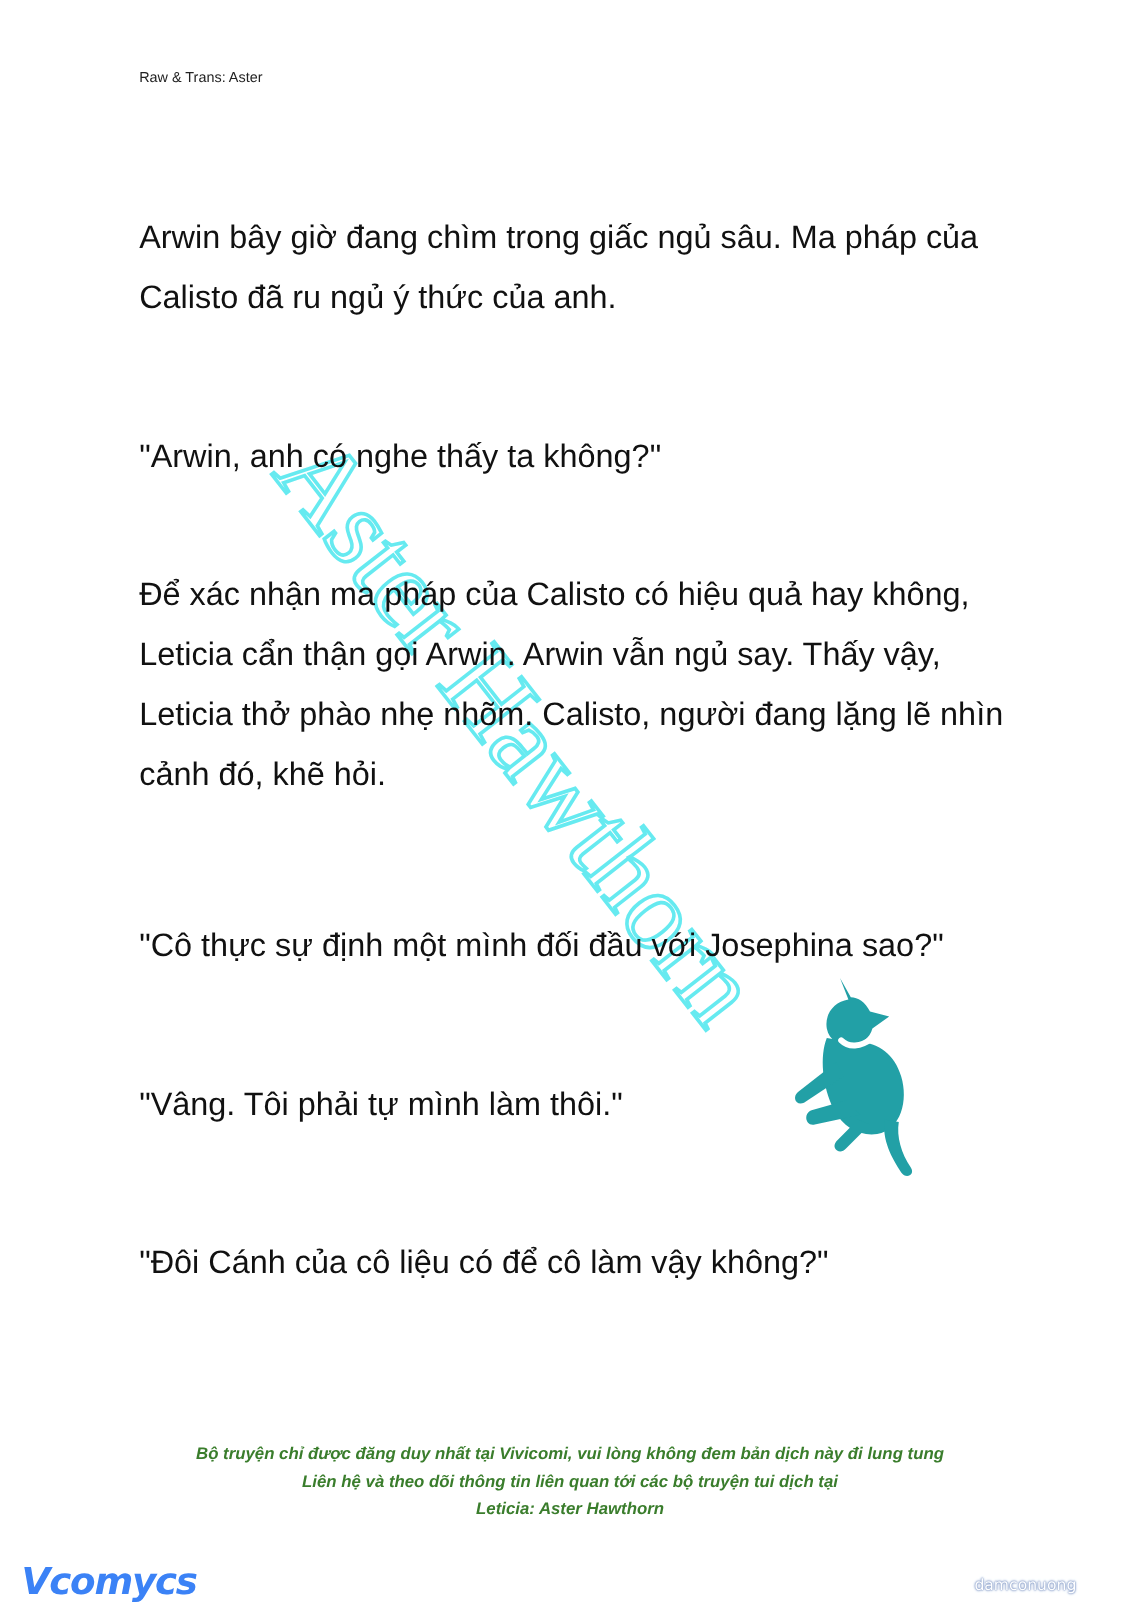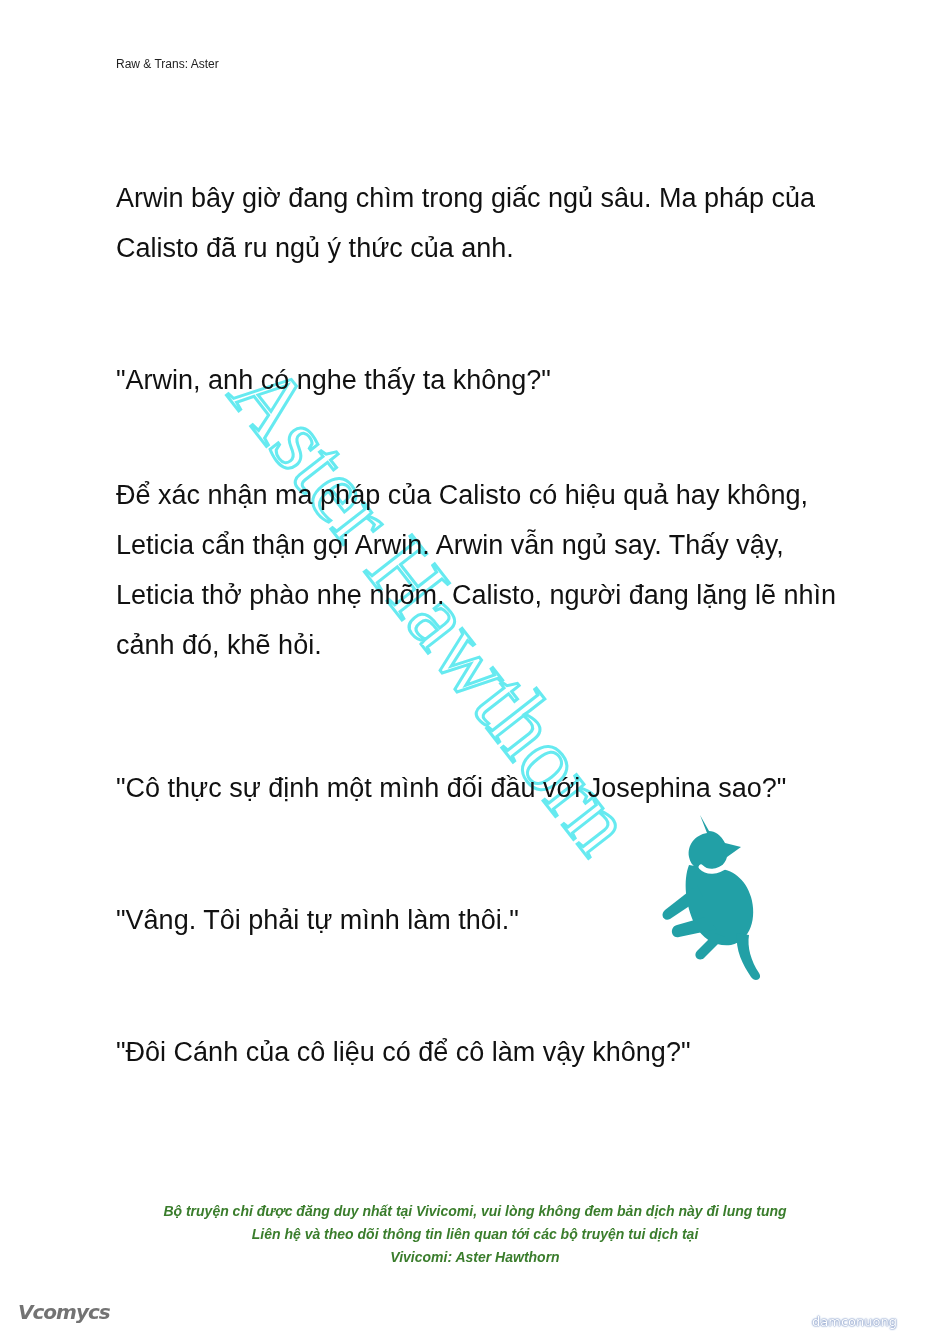--- a/index.html
+++ b/index.html
@@ -24,21 +24,21 @@
   }
   .cat { position: absolute; left: 655px; top: 805px; width: 130px; height: 180px; }
   .footer {
     position: absolute; left: 0; width: 950px; top: 1168px;
     font-family: "Liberation Sans", sans-serif; font-style: italic; font-weight: bold;
     font-size: 14px; color: #3a7d2c; text-align: center; line-height: 23px; margin-top: 32px;
   }
   .logo-left {
     position: absolute; left: 18px; top: 1300px;
     font-family: "DejaVu Sans", sans-serif; font-weight: bold; font-style: italic;
-    font-size: 20px; color: #737373; letter-spacing: -1px;
+    font-size: 31px; color: #3b82f6; letter-spacing: -1px;
   }
   .logo-right {
     position: absolute; left: 812px; top: 1314px;
     font-family: "DejaVu Sans", sans-serif; font-size: 13px; color: #ffffff;
     text-shadow: 0 0 2px #7f97c6, 0 0 2px #7f97c6, 0 0 1px #7f97c6;
   }
 </style>
 </head>
 <body>
 
@@ -88,17 +88,17 @@
     <path d="M60 128 L42 146 C37 152 45 158 50 152 L70 132 Z"></path>
 
     <path d="M82 128 C80 145 88 160 96 172 C100 178 108 174 104 168 C96 156 92 142 94 130 Z"></path>
   </g>
   <path d="M46 62 C52 68 62 68 72 60" stroke="#ffffff" stroke-width="5" fill="none" stroke-linecap="round"></path>
 </svg>
 
 <div class="footer">
   <div>Bộ truyện chỉ được đăng duy nhất tại Vivicomi, vui lòng không đem bản dịch này đi lung tung</div>
   <div>Liên hệ và theo dõi thông tin liên quan tới các bộ truyện tui dịch tại</div>
-  <div>Vivicomi: Aster Hawthorn</div>
+  <div>Leticia: Aster Hawthorn</div>
 </div>
 
 <div class="logo-left">Vcomycs</div>
 <div class="logo-right">damconuong</div>
 
 </body></html>

